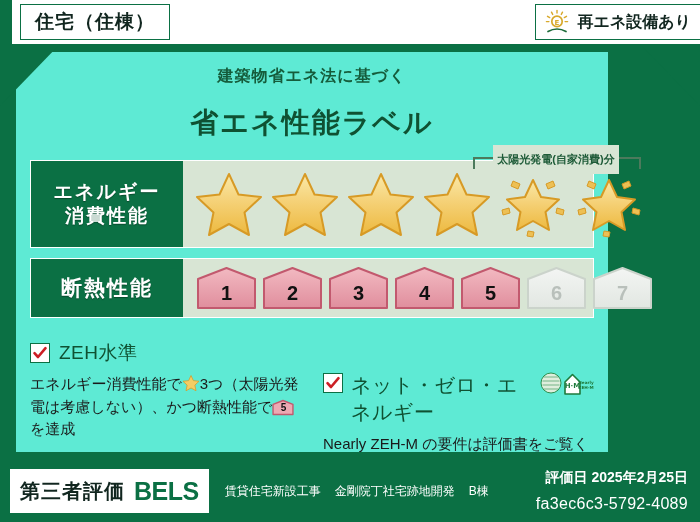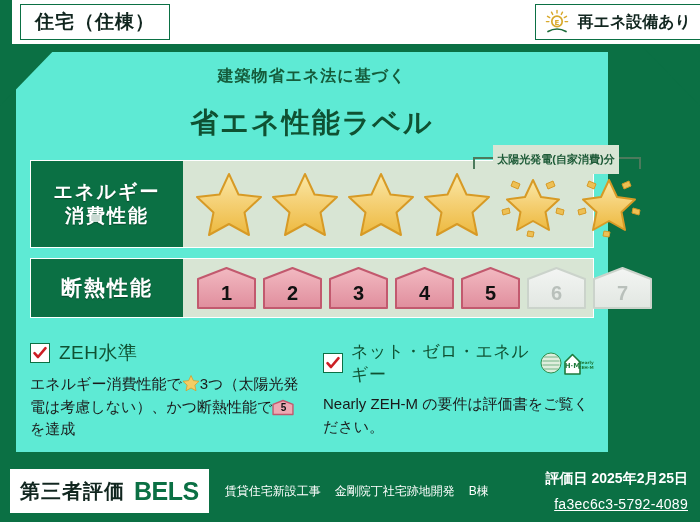--- a/index.html
+++ b/index.html
@@ -144,21 +144,21 @@
   }
   .crit{flex:1;}
   .crit-head{display:flex;align-items:center;gap:9px;}
   .checkbox{
     width:20px;height:20px;flex:0 0 20px;
     border:1.5px solid #0b7044;background:#ffffff;
     box-sizing:border-box;position:relative;
   }
   .checkbox svg{position:absolute;left:1px;top:1px;width:16px;height:16px;}
   .crit-title{font-size:19px;font-weight:normal;color:#0f5132;letter-spacing:.5px;}
-  .crit-title.small{font-size:17px;}
+  .crit-title.small{font-size:20px;margin-top:32px;}
   .crit-body{
     margin-top:7px;font-size:15px;line-height:1.5;color:#1a1a1a;
   }
   .crit-head-right{display:flex;align-items:center;gap:8px;}
   .zehm-logo{width:56px;height:30px;flex:0 0 56px;}
   .inline-star{display:inline-block;vertical-align:-3px;width:18px;height:18px;}
   .inline-house{display:inline-block;vertical-align:-4px;width:22px;height:17px;position:relative;}
   .inline-house svg{display:block;width:22px;height:17px;}
   .inline-house b{
     position:absolute;left:0;right:0;top:4px;text-align:center;
@@ -178,21 +178,21 @@
   .bels-chip .jp{font-size:20px;font-weight:bold;color:#11261f;letter-spacing:1px;}
   .bels-chip .bels{font-size:25px;font-weight:bold;color:#0b7044;letter-spacing:-0.5px;}
   .project{
     margin-left:16px;color:#ffffff;font-size:12px;white-space:nowrap;
     display:flex;gap:14px;
   }
   .meta{
     margin-left:auto;margin-right:12px;color:#ffffff;text-align:right;
   }
   .meta .date{font-size:14px;font-weight:bold;}
-  .meta .uid{font-size:14px;margin-top:8px;letter-spacing:.3px;text-decoration:underline;}
+  .meta .uid{font-size:16px;margin-top:8px;letter-spacing:.3px;}
 </style>
 </head>
 <body>
 
 <div class="label-root">
 
   <div class="top-strip">
     <div class="chip chip-type">
       <span>住宅（住棟）</span>
     </div>

